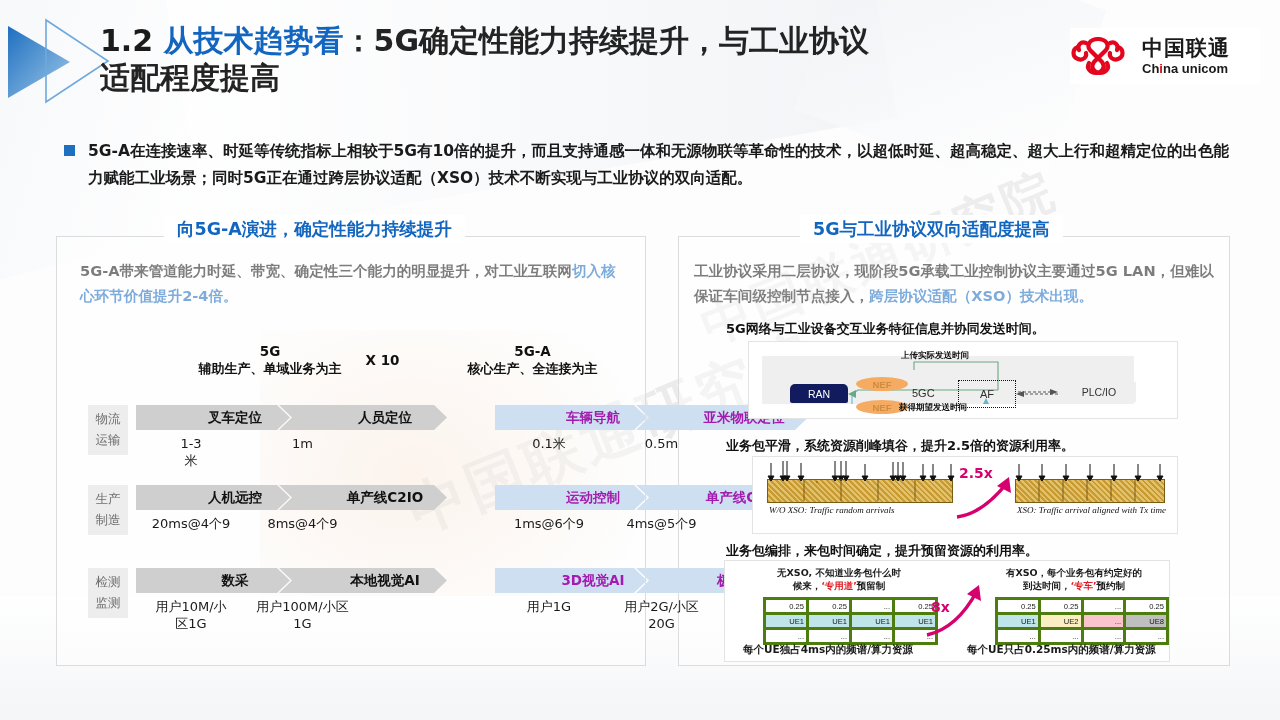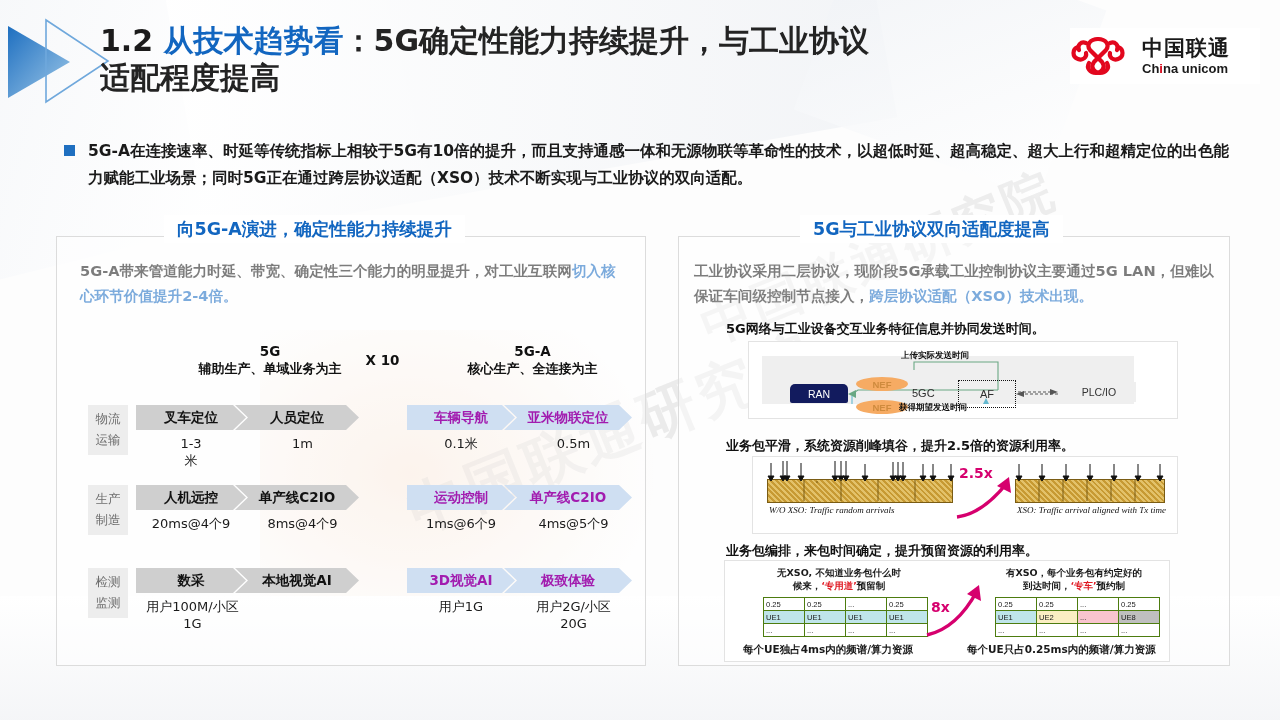--- a/index.html
+++ b/index.html
@@ -79,21 +79,21 @@
   #ch-5ga{left:425px;top:343px;width:215px;}
 
   
   .catrow{position:absolute;z-index:4;display:flex;align-items:flex-start;}
   .catlabel{width:36px;padding:3px 2px 5px 2px;background:#ededed;color:#6e6e6e;
      font-size:12.5px;line-height:21px;text-align:center;font-family:"DejaVu Sans",sans-serif;}
   .chevwrap{display:flex;flex-direction:column;}
   .chevs{display:flex;}
   .chev{height:25px;display:flex;align-items:center;justify-content:center;
      font-size:13.5px;font-weight:bold;font-family:"DejaVu Sans",sans-serif;
-     clip-path:polygon(0 0, calc(100% - 13px) 0, 100% 50%, calc(100% - 13px) 100%, 0 100%);}
+     clip-path:polygon(0 0, calc(100% - 13px) 0, 100% 50%, calc(100% - 13px) 100%, 0 100%);padding-left:44px;}
   .chev.first{clip-path:polygon(0 0, calc(100% - 13px) 0, 100% 50%, calc(100% - 13px) 100%, 0 100%);}
   .chev.next{clip-path:polygon(0 0, calc(100% - 13px) 0, 100% 50%, calc(100% - 13px) 100%, 0 100%, 13px 50%);
      margin-left:-11px;}
   .chev.gray{background:#cfcfcf;color:#111;}
   .chev.blue{background:#cfdff2;color:#a21caf;}
   .vals{display:flex;margin-top:5px;}
   .val{text-align:center;font-size:13px;color:#1a1a1a;line-height:17px;
      font-family:"DejaVu Sans",sans-serif;}
 
   
@@ -127,22 +127,22 @@
   .dl-dn{left:150px;top:60px;}
 
   .bar-hatch{position:absolute;height:22px;
      background:repeating-linear-gradient(45deg,#c79a33 0 2px,#e3c26a 2px 4px);
      border:1px solid #7a5c14;}
   .cap-it{position:absolute;font-style:italic;font-size:9px;color:#111;line-height:11px;
      font-family:"Liberation Serif",serif;}
   .mult{position:absolute;color:#d6006e;font-weight:bold;font-family:"DejaVu Sans",sans-serif;}
 
   table.mini{border-collapse:collapse;position:absolute;}
-  table.mini td{border:1px solid #4d7c0f;font-size:7.6px;height:12px;width:36px;
-     text-align:left;color:#1a1a1a;font-family:"Liberation Sans",sans-serif;padding:0 2px;}
+  table.mini td{border:3px solid #4d7c0f;font-size:7.6px;height:12px;width:36px;
+     text-align:right;color:#1a1a1a;font-family:"Liberation Sans",sans-serif;padding:0 2px;}
   .cap-cn{position:absolute;font-size:10.5px;font-weight:bold;color:#1a1a1a;
      font-family:"DejaVu Sans",sans-serif;white-space:nowrap;}
   .cap-cn .red{color:#e01b24;}
   .cap-top{font-size:9.5px;line-height:13px;text-align:center;font-weight:bold;}
 </style>
 </head>
 <body>
 
 <div class="bg-tex">
   <div class="g1"></div>
@@ -269,20 +269,21 @@
 </div>
 
 <div class="catrow" style="left:88px;top:568px;">
   <div class="catlabel">检测<br>监测</div>
   <div class="chevwrap" style="margin-left:8px;">
     <div class="chevs">
       <div class="chev gray first" style="width:110px;">数采</div>
       <div class="chev gray next" style="width:124px;">本地视觉AI</div>
     </div>
     <div class="vals">
+      <div class="val" style="width:110px;">用户10M/小<br>区1G</div>
       <div class="val" style="width:113px;">用户100M/小区<br>1G</div>
     </div>
   </div>
   <div class="chevwrap" style="margin-left:48px;">
     <div class="chevs">
       <div class="chev blue first" style="width:108px;">3D视觉AI</div>
       <div class="chev blue next" style="width:128px;">极致体验</div>
     </div>
     <div class="vals">
       <div class="val" style="width:108px;">用户1G</div>

